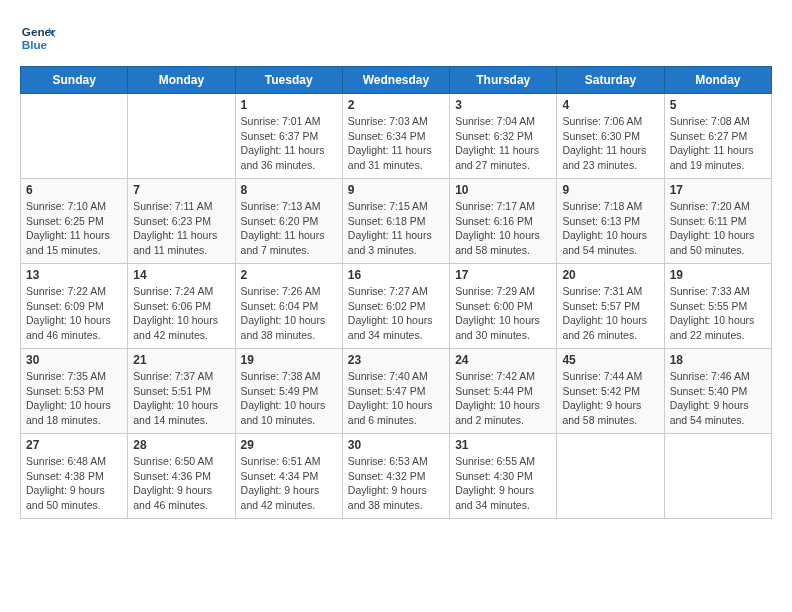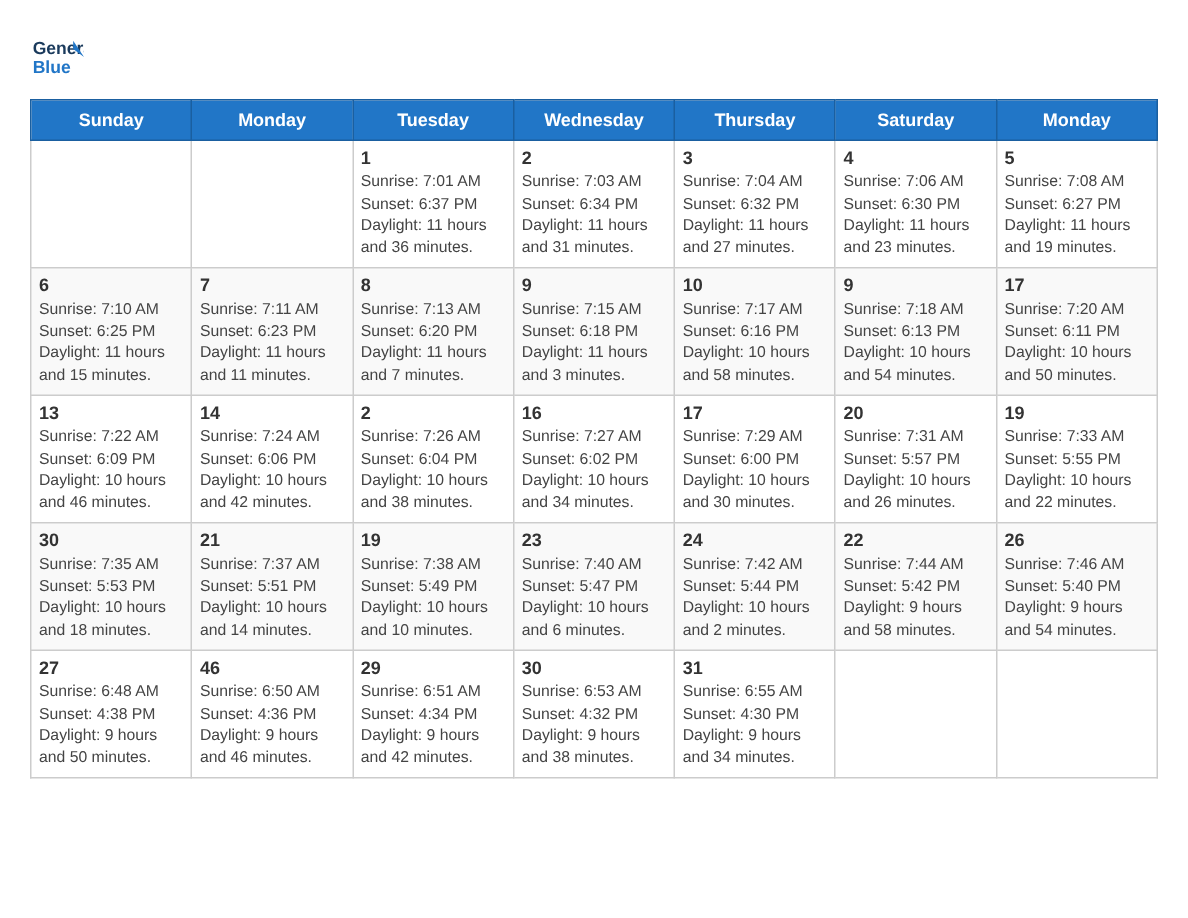--- a/index.html
+++ b/index.html
@@ -207,35 +207,35 @@
         </td>
         <td>
           <span class="day-number">23</span>
           <div class="cell-text">Sunrise: 7:40 AM<br>Sunset: 5:47 PM<br>Daylight: 10 hours and 6 minutes.</div>
         </td>
         <td>
           <span class="day-number">24</span>
           <div class="cell-text">Sunrise: 7:42 AM<br>Sunset: 5:44 PM<br>Daylight: 10 hours and 2 minutes.</div>
         </td>
         <td>
-          <span class="day-number">22</span>
+          <span class="day-number">45</span>
           <div class="cell-text">Sunrise: 7:44 AM<br>Sunset: 5:42 PM<br>Daylight: 9 hours and 58 minutes.</div>
         </td>
         <td>
-          <span class="day-number">26</span>
+          <span class="day-number">18</span>
           <div class="cell-text">Sunrise: 7:46 AM<br>Sunset: 5:40 PM<br>Daylight: 9 hours and 54 minutes.</div>
         </td>
       </tr>
       <tr>
         <td>
           <span class="day-number">27</span>
           <div class="cell-text">Sunrise: 6:48 AM<br>Sunset: 4:38 PM<br>Daylight: 9 hours and 50 minutes.</div>
         </td>
         <td>
-          <span class="day-number">46</span>
+          <span class="day-number">28</span>
           <div class="cell-text">Sunrise: 6:50 AM<br>Sunset: 4:36 PM<br>Daylight: 9 hours and 46 minutes.</div>
         </td>
         <td>
           <span class="day-number">29</span>
           <div class="cell-text">Sunrise: 6:51 AM<br>Sunset: 4:34 PM<br>Daylight: 9 hours and 42 minutes.</div>
         </td>
         <td>
           <span class="day-number">30</span>
           <div class="cell-text">Sunrise: 6:53 AM<br>Sunset: 4:32 PM<br>Daylight: 9 hours and 38 minutes.</div>
         </td>

